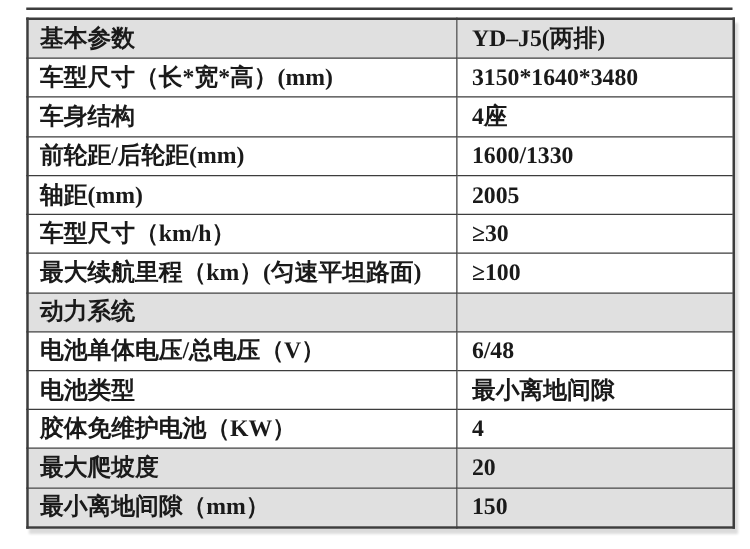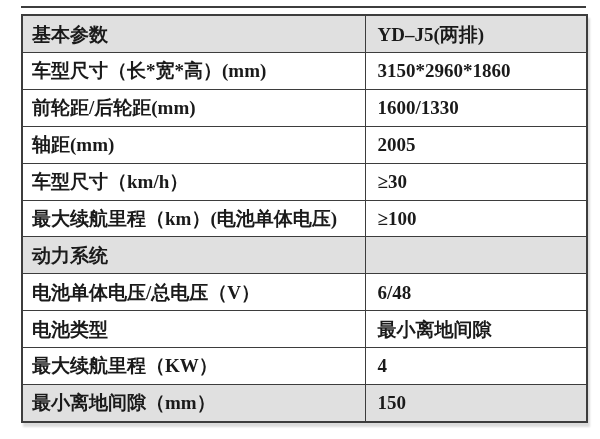--- a/index.html
+++ b/index.html
@@ -66,52 +66,60 @@
     <col style="width:343px">
     <col style="width:222px">
   </colgroup>
   <tbody>
       <tr class="shaded">
         <td class="col-label">基本参数</td>
         <td class="col-value">YD–J5(两排)</td>
       </tr>
       <tr>
         <td class="col-label">车型尺寸（长*宽*高）(mm)</td>
-        <td class="col-value">3150*2960*1860</td>
+        <td class="col-value">3150*1640*3480</td>
+      </tr>
+      <tr>
+        <td class="col-label">车身结构</td>
+        <td class="col-value">4座</td>
       </tr>
       <tr>
         <td class="col-label">前轮距/后轮距(mm)</td>
         <td class="col-value">1600/1330</td>
       </tr>
       <tr>
         <td class="col-label">轴距(mm)</td>
         <td class="col-value">2005</td>
       </tr>
       <tr>
         <td class="col-label">车型尺寸（km/h）</td>
         <td class="col-value">≥30</td>
       </tr>
       <tr>
-        <td class="col-label">最大续航里程（km）(电池单体电压)</td>
+        <td class="col-label">最大续航里程（km）(匀速平坦路面)</td>
         <td class="col-value">≥100</td>
       </tr>
       <tr class="shaded">
         <td class="col-label">动力系统</td>
         <td class="col-value"></td>
       </tr>
       <tr>
         <td class="col-label">电池单体电压/总电压（V）</td>
         <td class="col-value">6/48</td>
       </tr>
       <tr>
         <td class="col-label">电池类型</td>
         <td class="col-value">最小离地间隙</td>
       </tr>
       <tr>
-        <td class="col-label">最大续航里程（KW）</td>
+        <td class="col-label">胶体免维护电池（KW）</td>
         <td class="col-value">4</td>
+      </tr>
+      <tr class="shaded">
+        <td class="col-label">最大爬坡度</td>
+        <td class="col-value">20</td>
       </tr>
       <tr class="shaded">
         <td class="col-label">最小离地间隙（mm）</td>
         <td class="col-value">150</td>
       </tr>
     </tbody>
 </table>
 
 </body></html>

